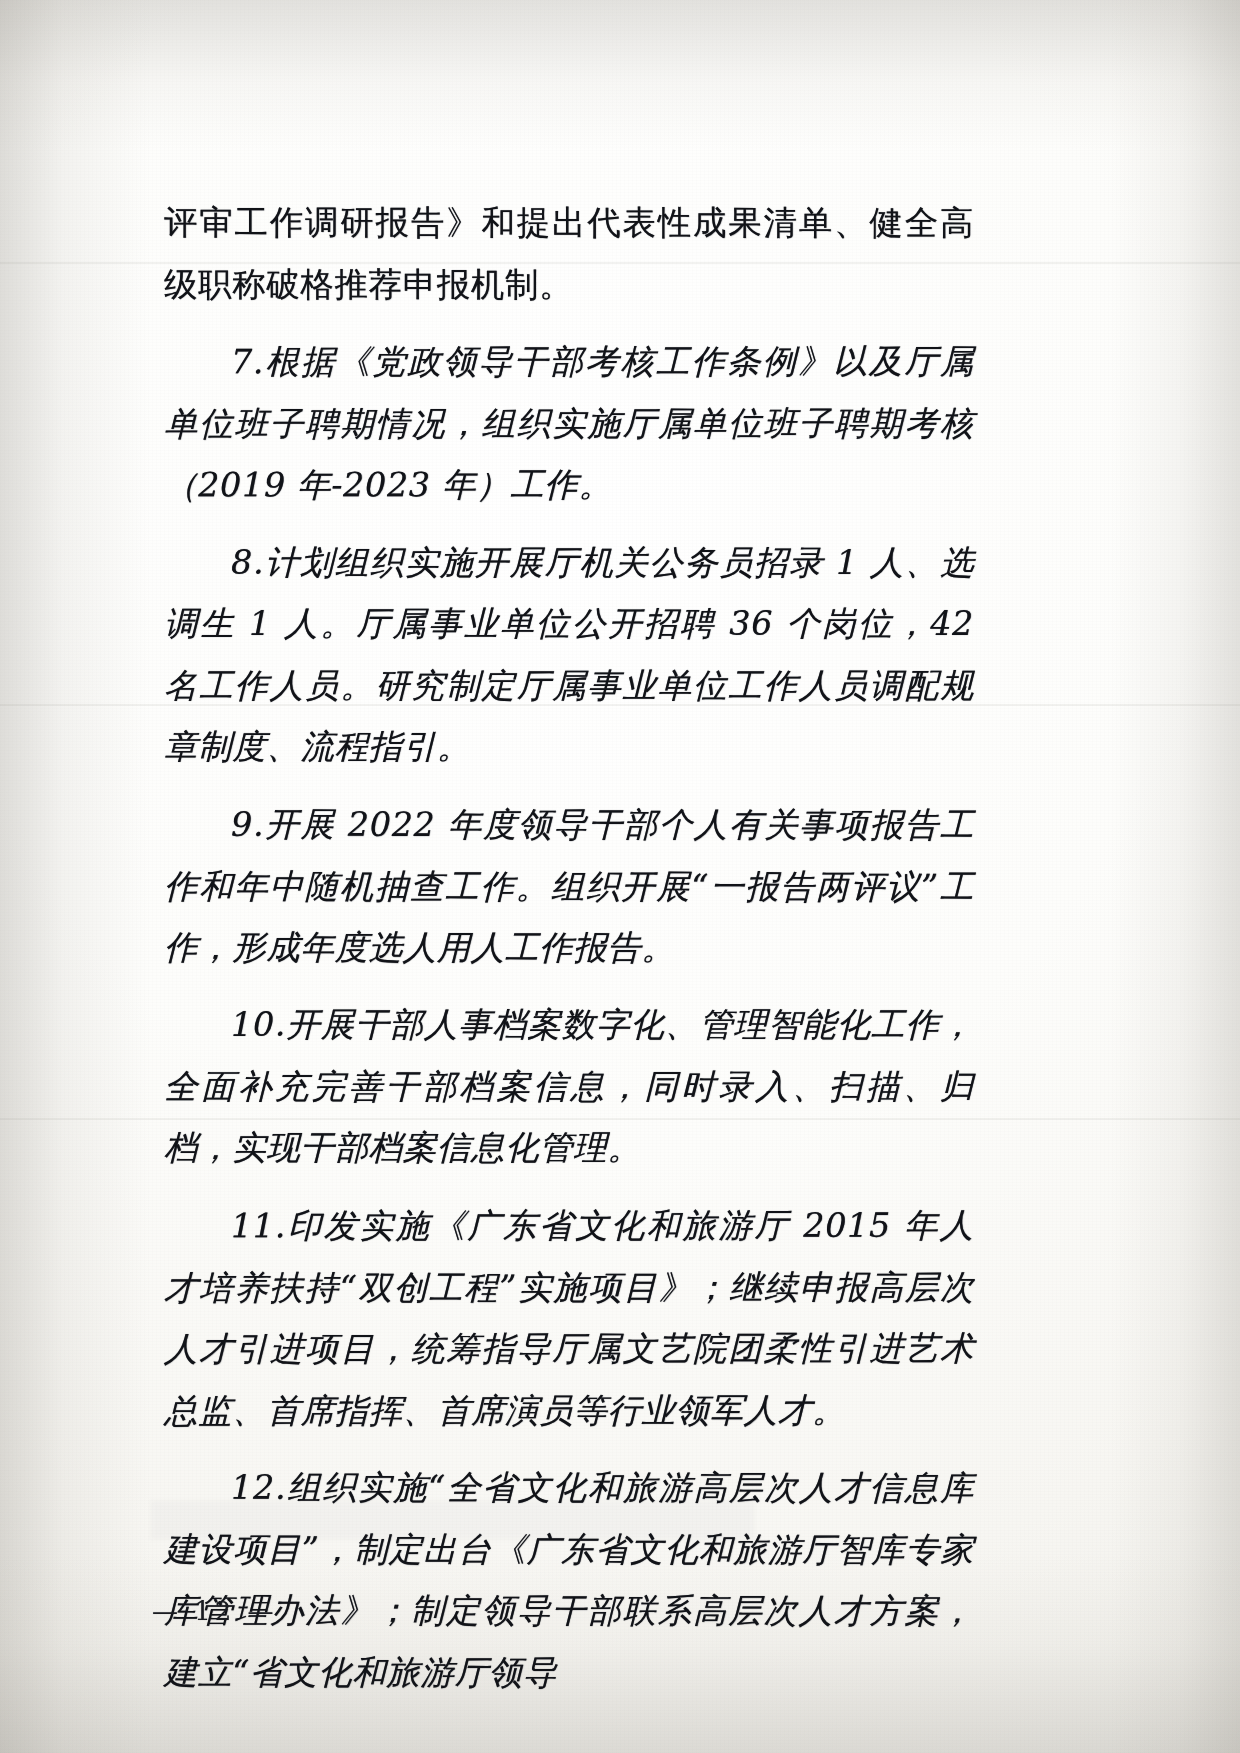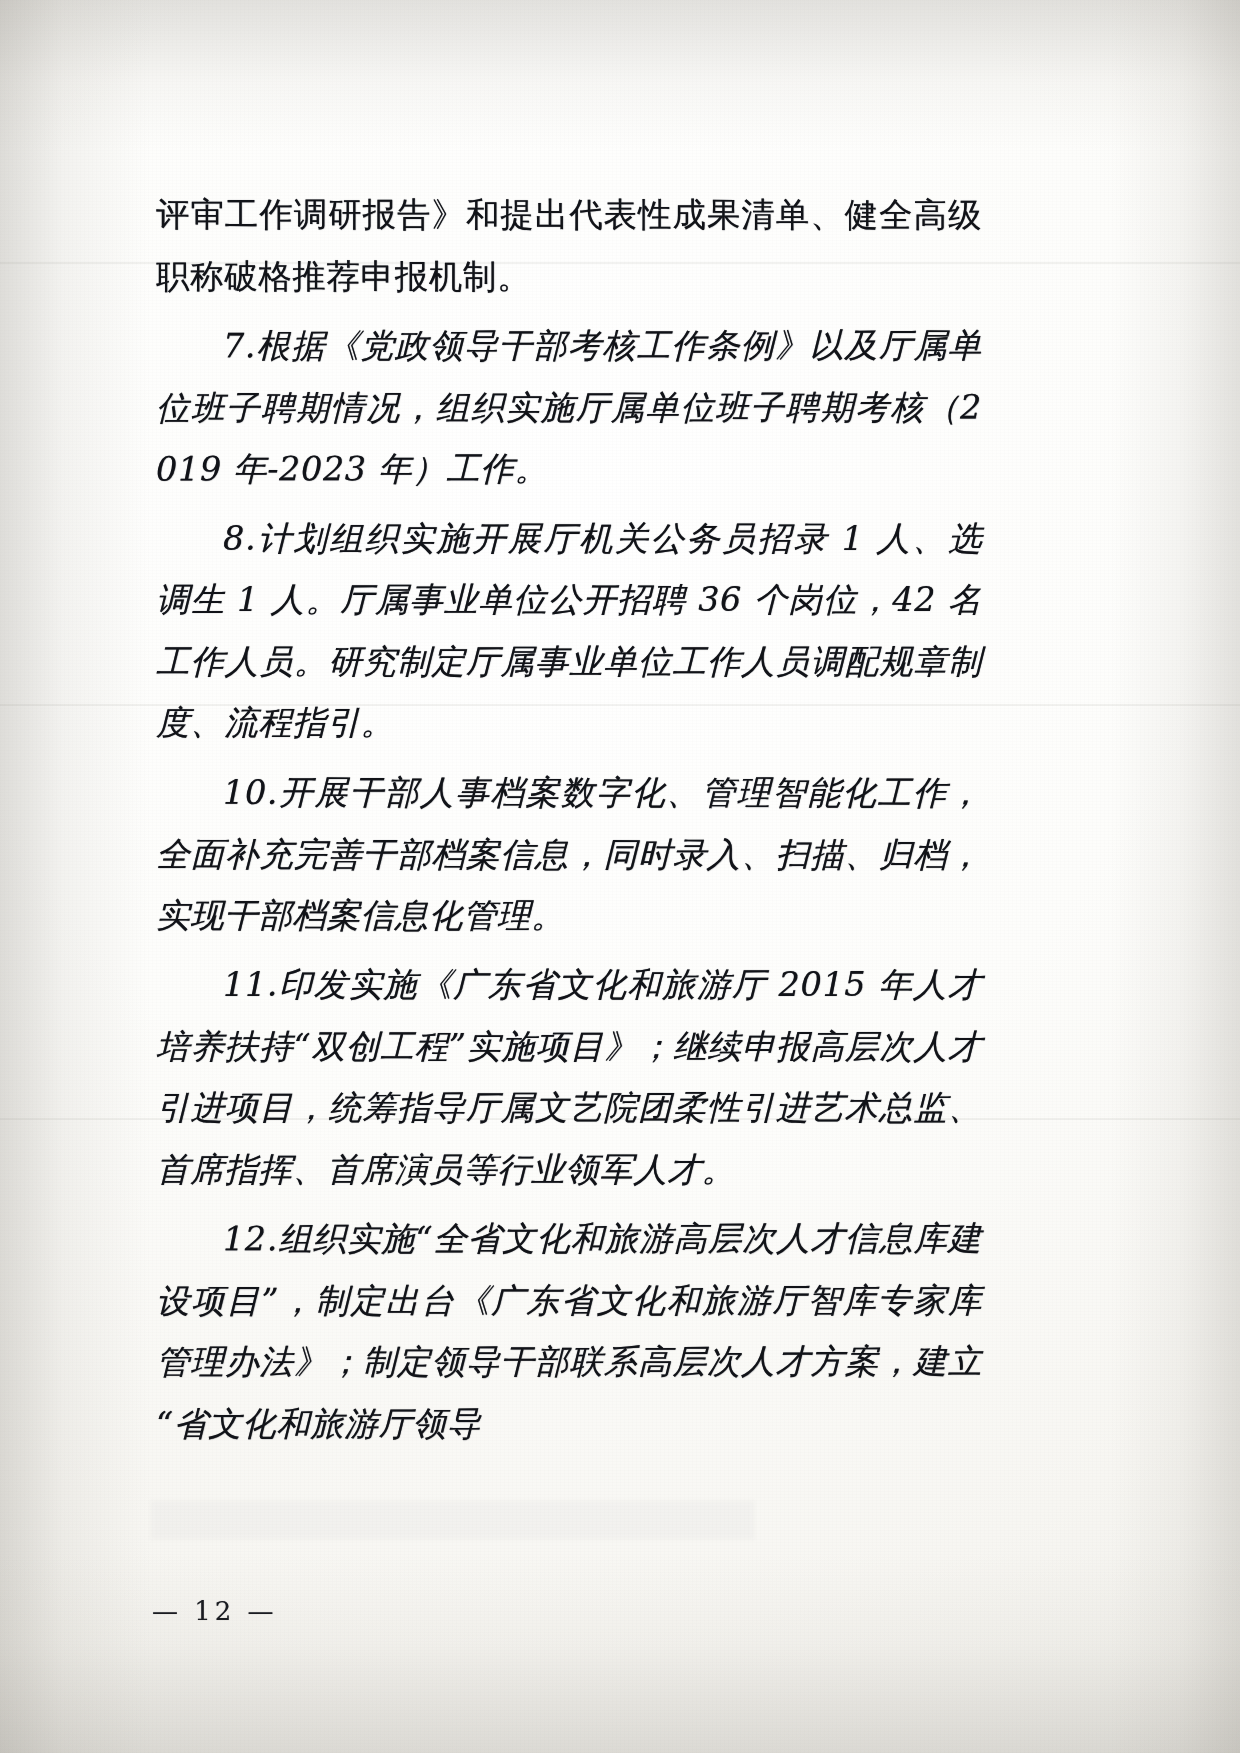--- a/index.html
+++ b/index.html
@@ -75,21 +75,21 @@
     text-align: justify;
     text-justify: inter-character;
     
     text-shadow:
       0 0 0.7px rgba(25,28,34,0.55),
       0.4px 0.3px 0.9px rgba(40,44,52,0.32);
     filter: blur(0.18px) contrast(1.04);
   }
 
   .doc-body p {
-    margin: 8px;
+    margin: 16px;
     text-align: justify;
     text-justify: inter-character;
     word-break: break-all;
   }
   .doc-body p.indent {
     text-indent: 2em;
     font-style: italic;
   }
   
   .doc-body p:nth-of-type(2n)   { transform: rotate(-0.055deg); }
@@ -135,20 +135,21 @@
   <div class="scan-streak" style="top:262px;"></div>
   <div class="scan-streak" style="top:704px;"></div>
   <div class="scan-streak" style="top:1118px;"></div>
 
   <div class="bleed"></div>
 
   <div class="doc-body">
     <p>评审工作调研报告》和提出代表性成果清单、健全高级职称破格推荐申报机制。</p>
     <p class="indent">7.根据《党政领导干部考核工作条例》以及厅属单位班子聘期情况，组织实施厅属单位班子聘期考核（2019 年-2023 年）工作。</p>
     <p class="indent">8.计划组织实施开展厅机关公务员招录 1 人、选调生 1 人。厅属事业单位公开招聘 36 个岗位，42 名工作人员。研究制定厅属事业单位工作人员调配规章制度、流程指引。</p>
+    <p class="indent">9.开展 2022 年度领导干部个人有关事项报告工作和年中随机抽查工作。组织开展“一报告两评议”工作，形成年度选人用人工作报告。</p>
     <p class="indent">10.开展干部人事档案数字化、管理智能化工作，全面补充完善干部档案信息，同时录入、扫描、归档，实现干部档案信息化管理。</p>
     <p class="indent">11.印发实施《广东省文化和旅游厅 2015 年人才培养扶持“双创工程”实施项目》；继续申报高层次人才引进项目，统筹指导厅属文艺院团柔性引进艺术总监、首席指挥、首席演员等行业领军人才。</p>
     <p class="indent">12.组织实施“全省文化和旅游高层次人才信息库建设项目”，制定出台《广东省文化和旅游厅智库专家库管理办法》；制定领导干部联系高层次人才方案，建立“省文化和旅游厅领导</p>
   </div>
 
   <div class="page-footer">— 12 —</div>
 
 </div>
 
 </body></html>

